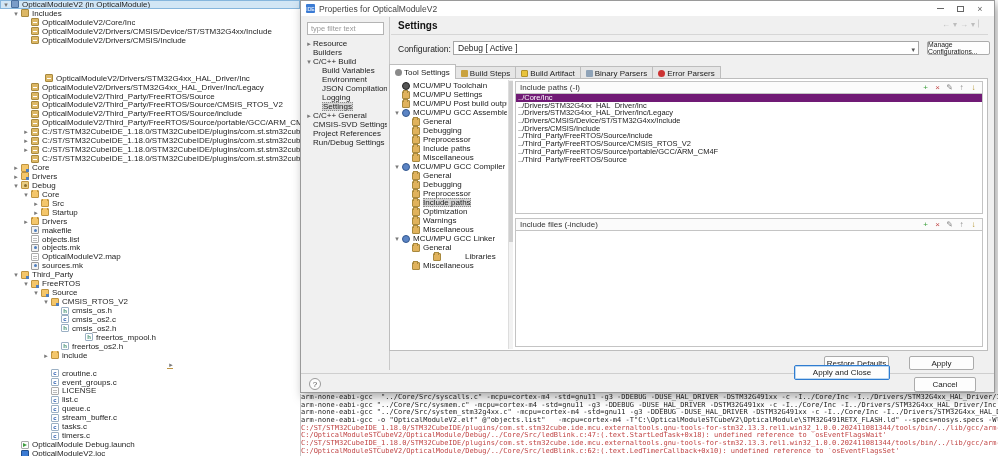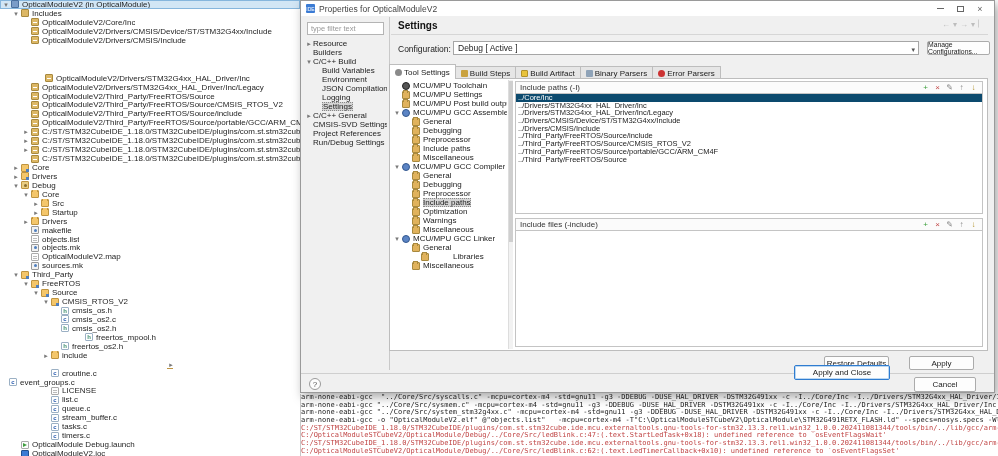--- a/index.html
+++ b/index.html
@@ -125,21 +125,21 @@
   
   .group-hdr { position:absolute; left:125px; right:4px; height:13px; background:#fbfbfb;
     border:1px solid #c4c4c4; display:flex; align-items:center; font-size:8px;
     color:#333; padding:0 4px; }
   .group-tools { margin-left:auto; display:flex; gap:3px; }
   .gtool { font-size:8px; line-height:8px; width:9px; text-align:center; }
   .list-box { position:absolute; left:125px; right:4px; background:#fff;
     border:1px solid #c4c4c4; border-top:none; overflow:hidden; }
   .irow { height:7.7px; line-height:7.7px; font-size:7.5px; color:#1c1c1c;
     padding:0 2px; white-space:nowrap; overflow:hidden; }
-  .irow.sel { background:#0c4a6e; color:#fff; }
+  .irow.sel { background:#701a75; color:#fff; }
 
   
   .btn { background:#fdfdfd; border:1px solid #ababab; border-radius:2px; font-size:8px;
     color:#222; display:flex; align-items:center; justify-content:center; }
   #restore-btn { position:absolute; left:523px; top:355px; width:65px; height:14px; }
   #apply-btn  { position:absolute; left:608px; top:355px; width:65px; height:14px; }
   #bottom-sep { position:absolute; left:0; right:0; top:372px; height:1px; background:#cfcfcf; }
   #help-btn { position:absolute; left:8px; top:377px; width:12px; height:12px; border-radius:50%;
     border:1px solid #9a9a9a; background:#fdfdfd; color:#555; font-size:8px;
     display:flex; align-items:center; justify-content:center; }
@@ -339,21 +339,21 @@
     <div class="xrow" style="padding-left: 42px; flex-direction: column;">
       <span class="arr">▸</span>
       <span class="ico folder"></span>
       <span class="lbl">portable</span>
     </div>
     <div class="xrow" style="padding-left: 42px;">
       <span class="arr"></span>
       <span class="ico cfile"></span>
       <span class="lbl">croutine.c</span>
     </div>
-    <div class="xrow" style=" text-align: center;">
+    <div class="xrow" style="padding-left: 42px; text-align: center;">
       <span class="arr"></span>
       <span class="ico cfile"></span>
       <span class="lbl">event_groups.c</span>
     </div>
     <div class="xrow" style="padding-left: 42px;">
       <span class="arr"></span>
       <span class="ico textfile"></span>
       <span class="lbl">LICENSE</span>
     </div>
     <div class="xrow" style="padding-left: 42px;">
@@ -618,21 +618,21 @@
         <div class="trow" style="padding-left: 2px;">
           <span class="arr">▾</span>
           <span class="ico tool"></span>
           <span class="lbl">MCU/MPU GCC Linker</span>
         </div>
         <div class="trow" style="padding-left: 12px;">
           <span class="arr"></span>
           <span class="ico cat"></span>
           <span class="lbl">General</span>
         </div>
-        <div class="trow" style="padding-left: 0; gap: 21px;">
+        <div class="trow" style="padding-left: 12px; gap: 21px;">
           <span class="arr"></span>
           <span class="ico cat"></span>
           <span class="lbl">Libraries</span>
         </div>
         <div class="trow" style="padding-left: 12px;">
           <span class="arr"></span>
           <span class="ico cat"></span>
           <span class="lbl">Miscellaneous</span>
         </div>
       </div>

